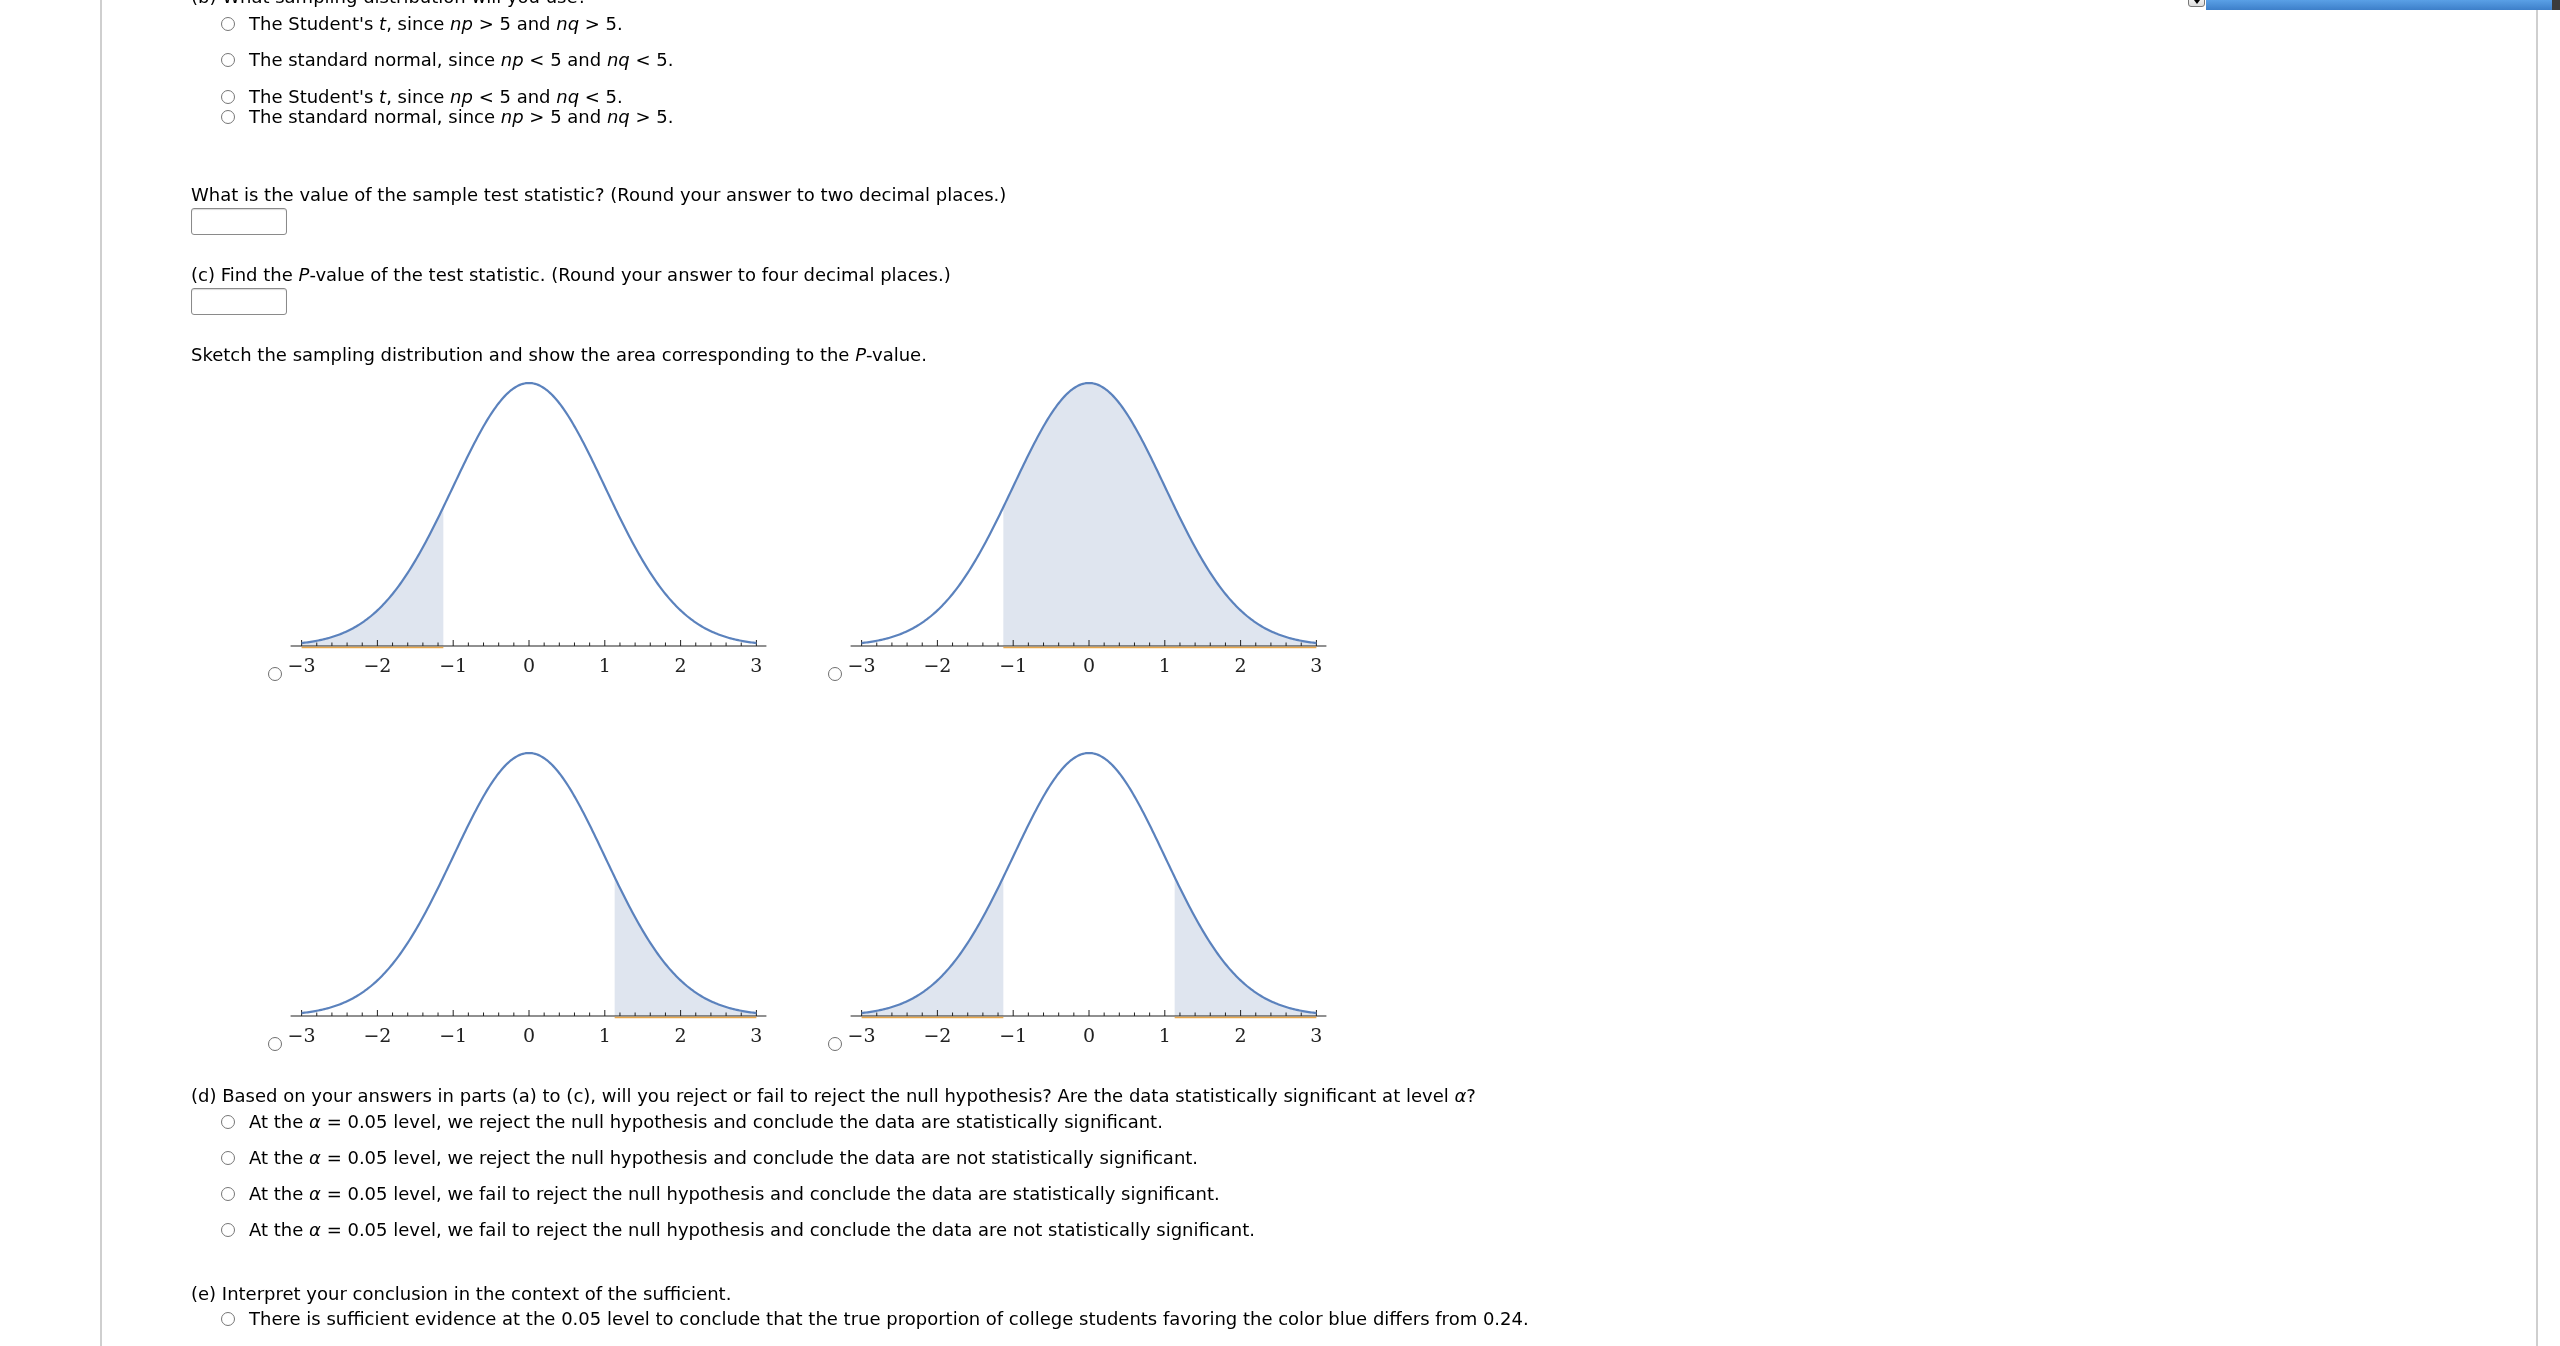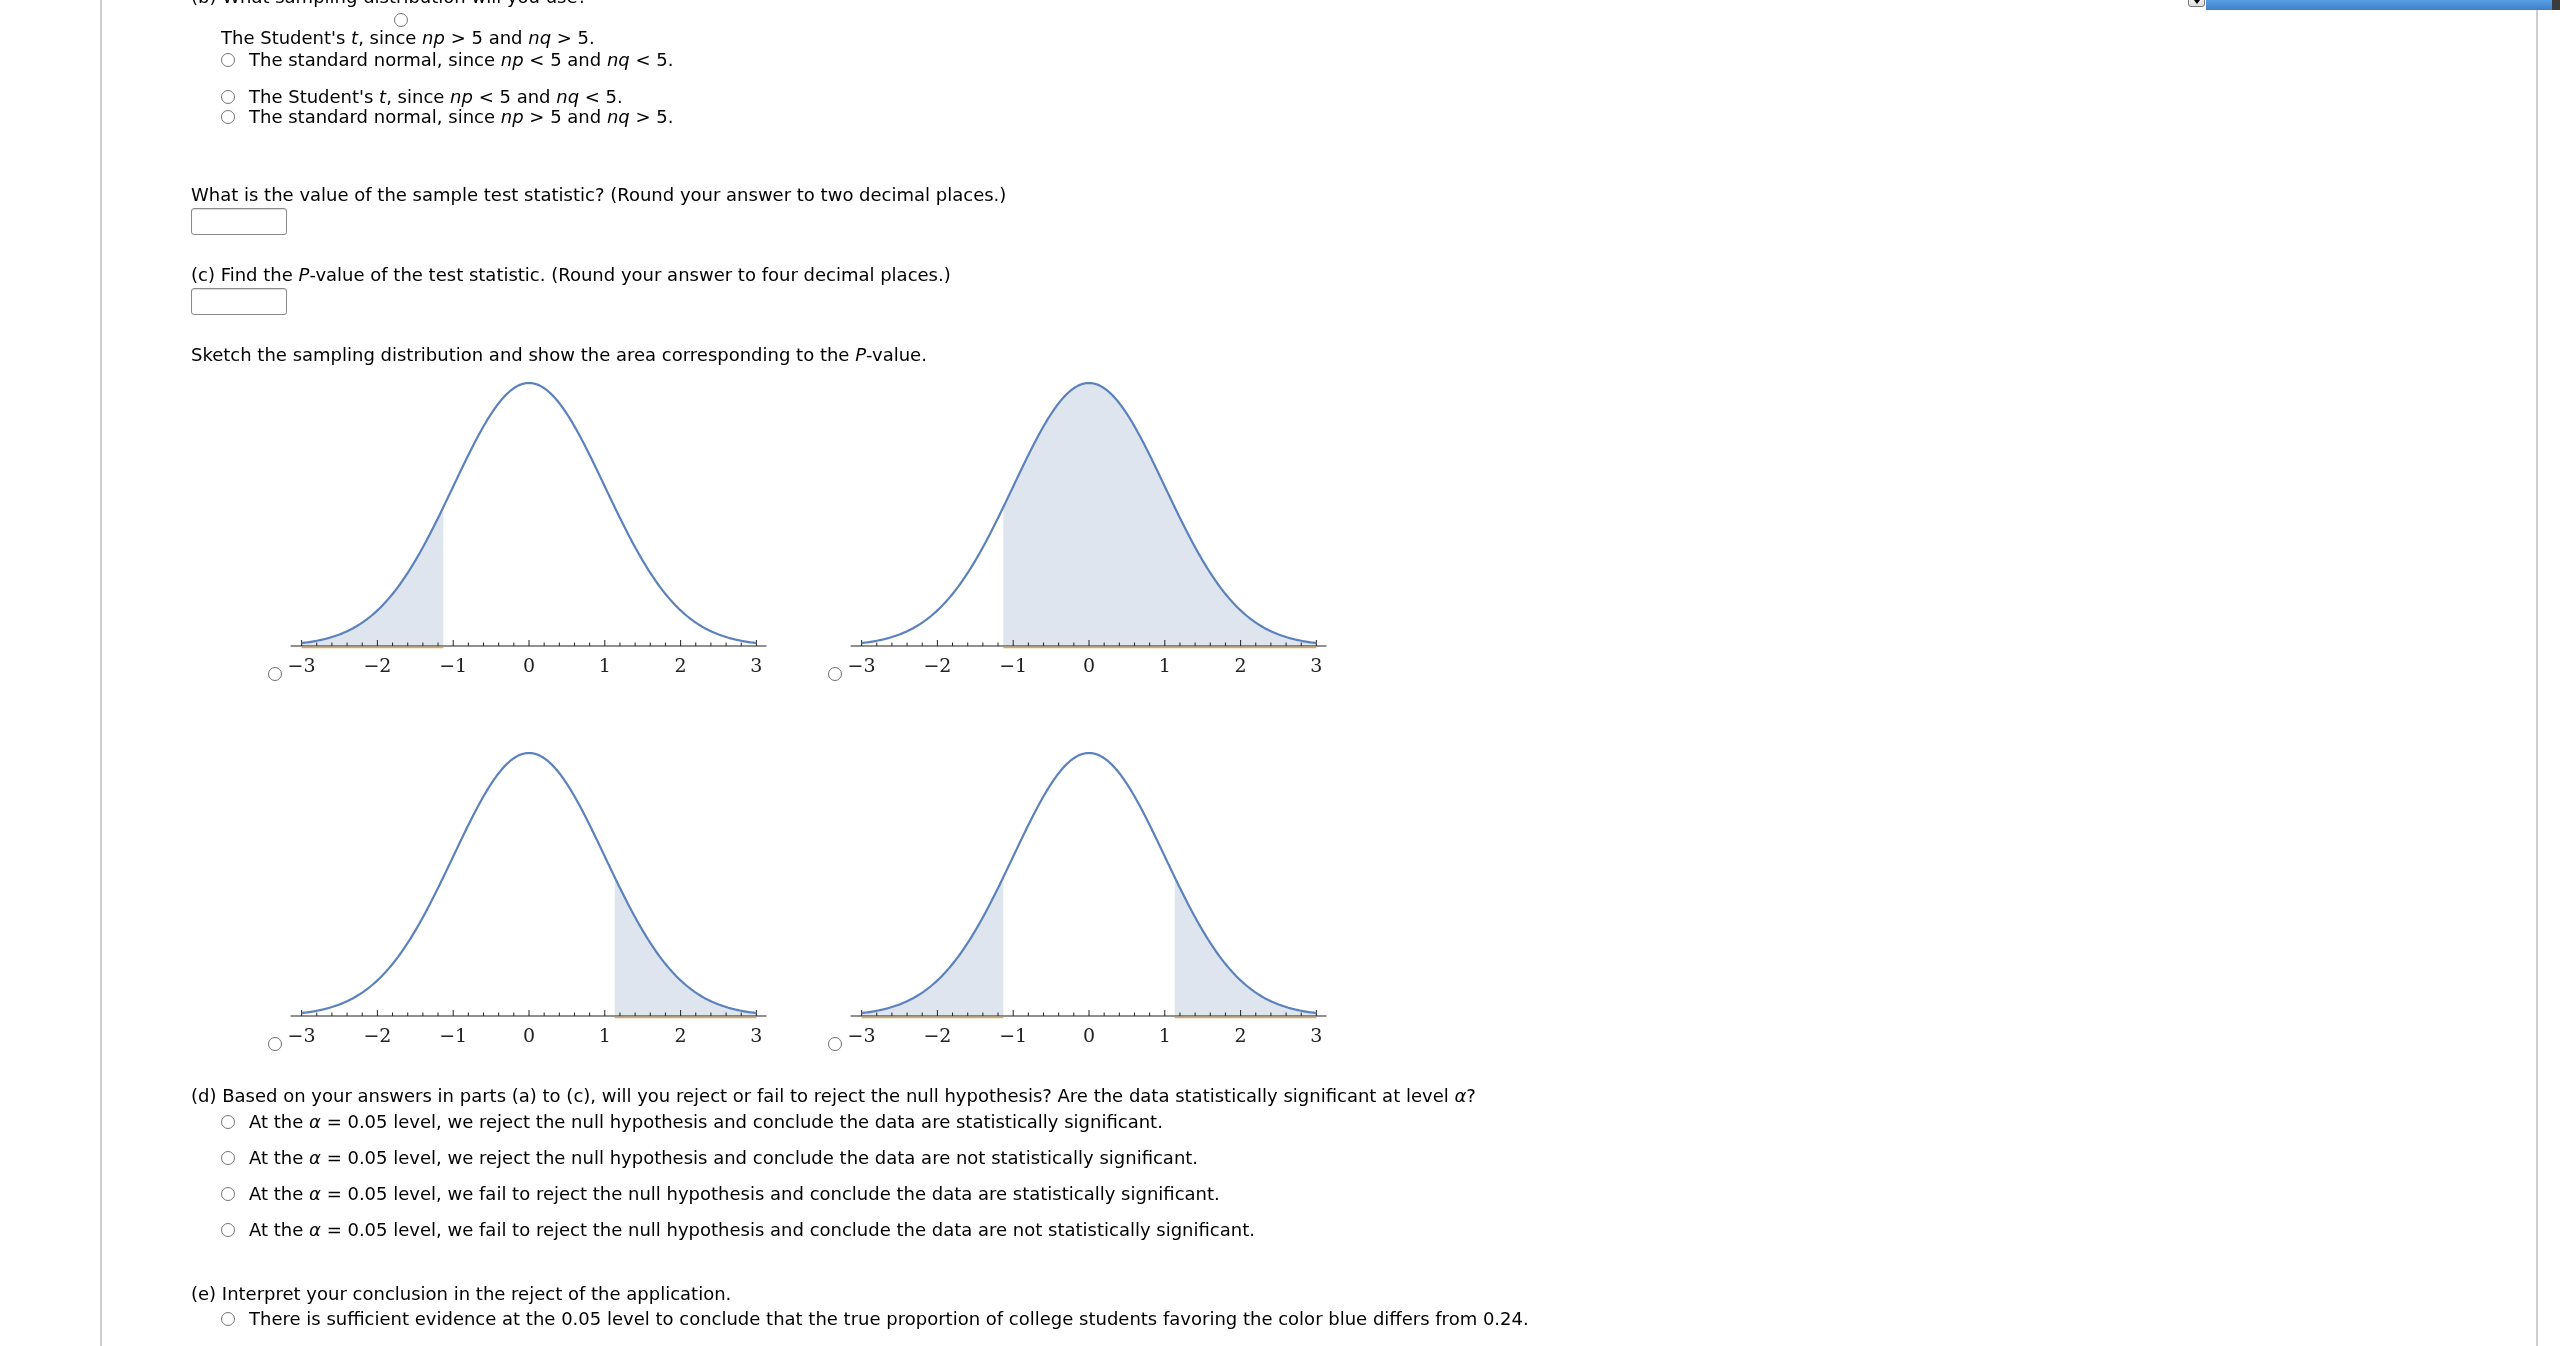--- a/index.html
+++ b/index.html
@@ -37,21 +37,21 @@
 <body>
 
 <div class="left-border"></div>
 <div class="right-border"></div>
 <div class="top-dropdown"></div>
 <div class="top-bar"></div>
 <div class="top-bar-dark"></div>
 
 <div class="txt q" style="top:-14px;">(b) What sampling distribution will you use?</div>
 
-<div class="txt opt" style="top:13px;flex-direction:column;">
+<div class="txt opt" style="top:13px;">
   <span class="radio"></span>
   <span><span>The Student's </span><i>t</i><span>, since </span><i>np</i><span> &gt; 5 and </span><i>nq</i><span> &gt; 5.</span></span>
 </div>
 <div class="txt opt" style="top:49px;text-align:right;">
   <span class="radio"></span>
   <span><span>The standard normal</span><i></i><span>, since </span><i>np</i><span> &lt; 5 and </span><i>nq</i><span> &lt; 5.</span></span>
 </div>
 <div class="txt opt" style="top:86px;">
   <span class="radio"></span>
   <span><span>The Student's </span><i>t</i><span>, since </span><i>np</i><span> &lt; 5 and </span><i>nq</i><span> &lt; 5.</span></span>
@@ -271,17 +271,17 @@
 </div>
 <div class="txt opt" style="top:1183px;">
   <span class="radio"></span>
   <span><span>At the </span><i>α</i><span> = 0.05 level, we fail to reject the null hypothesis and conclude the data are statistically significant.</span></span>
 </div>
 <div class="txt opt" style="top:1219px;">
   <span class="radio"></span>
   <span><span>At the </span><i>α</i><span> = 0.05 level, we fail to reject the null hypothesis and conclude the data are not statistically significant.</span></span>
 </div>
 
-<div class="txt q" style="top:1283px;">(e) Interpret your conclusion in the reject of the application.</div>
+<div class="txt q" style="top:1283px;">(e) Interpret your conclusion in the context of the sufficient.</div>
 <div class="txt opt" style="top:1308px;">
   <span class="radio"></span>
   <span>There is sufficient evidence at the 0.05 level to conclude that the true proportion of college students favoring the color blue differs from 0.24.</span>
 </div>
 
 </body></html>

